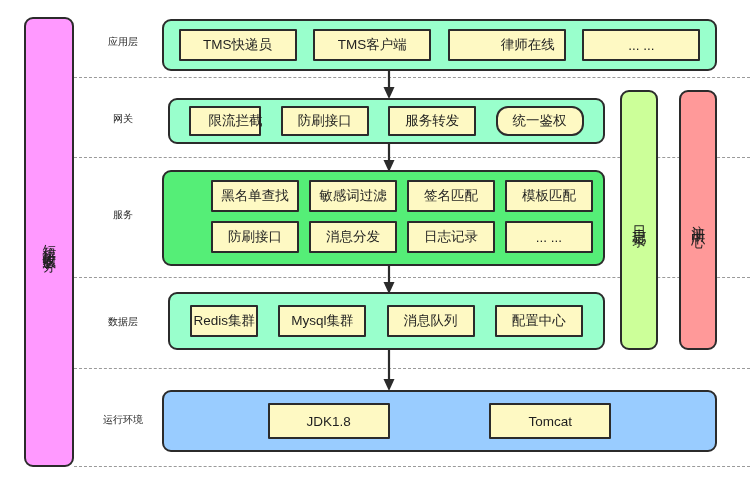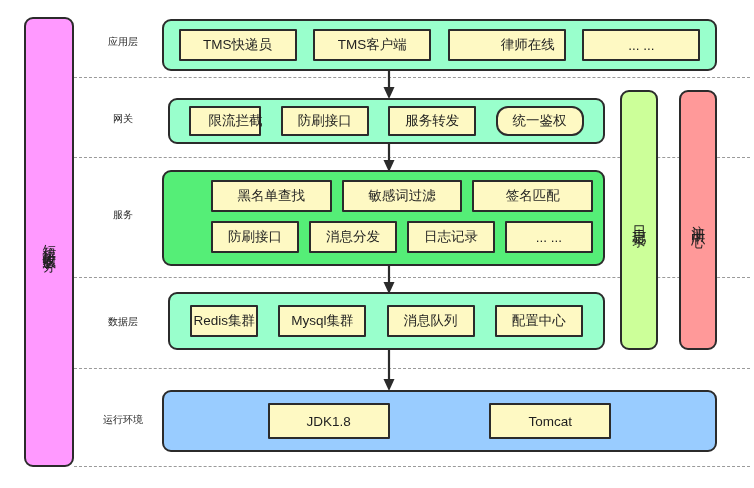--- a/index.html
+++ b/index.html
@@ -150,20 +150,21 @@
     <line x1="9" y1="0" x2="9" y2="20" stroke="#2b2b2b" stroke-width="2.2"></line>
     <polygon points="9,29 3.5,17 14.5,17" fill="#2b2b2b"></polygon>
   </svg>
 
   <div class="band" style="left:162px;top:170px;width:443px;height:96px;background:#55ee77;padding-left:37px;">
     <div class="grid-wrap">
       <div class="grid-row">
         <div class="cell" style="height:32px;">黑名单查找</div>
         <div class="cell" style="height:32px;">敏感词过滤</div>
         <div class="cell" style="height:32px;">签名匹配</div>
+        <div class="cell" style="height:32px;">模板匹配</div>
       </div>
       <div class="grid-row">
         <div class="cell" style="height:32px;">防刷接口</div>
         <div class="cell" style="height:32px;">消息分发</div>
         <div class="cell" style="height:32px;">日志记录</div>
         <div class="cell" style="height:32px;">... ...</div>
       </div>
     </div>
   </div>
 

